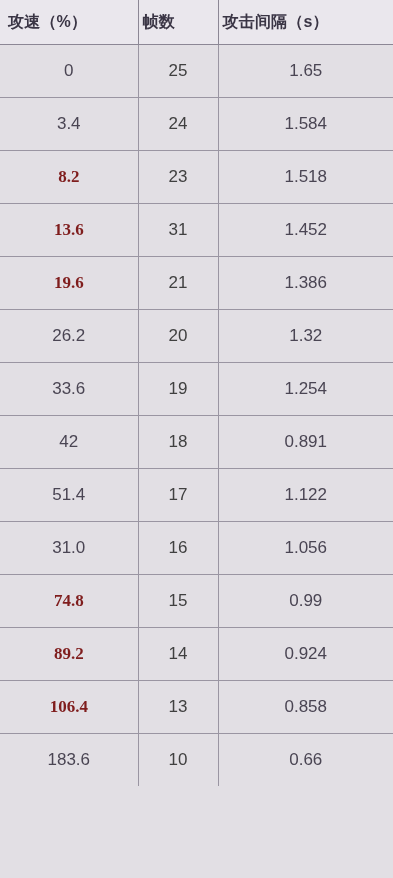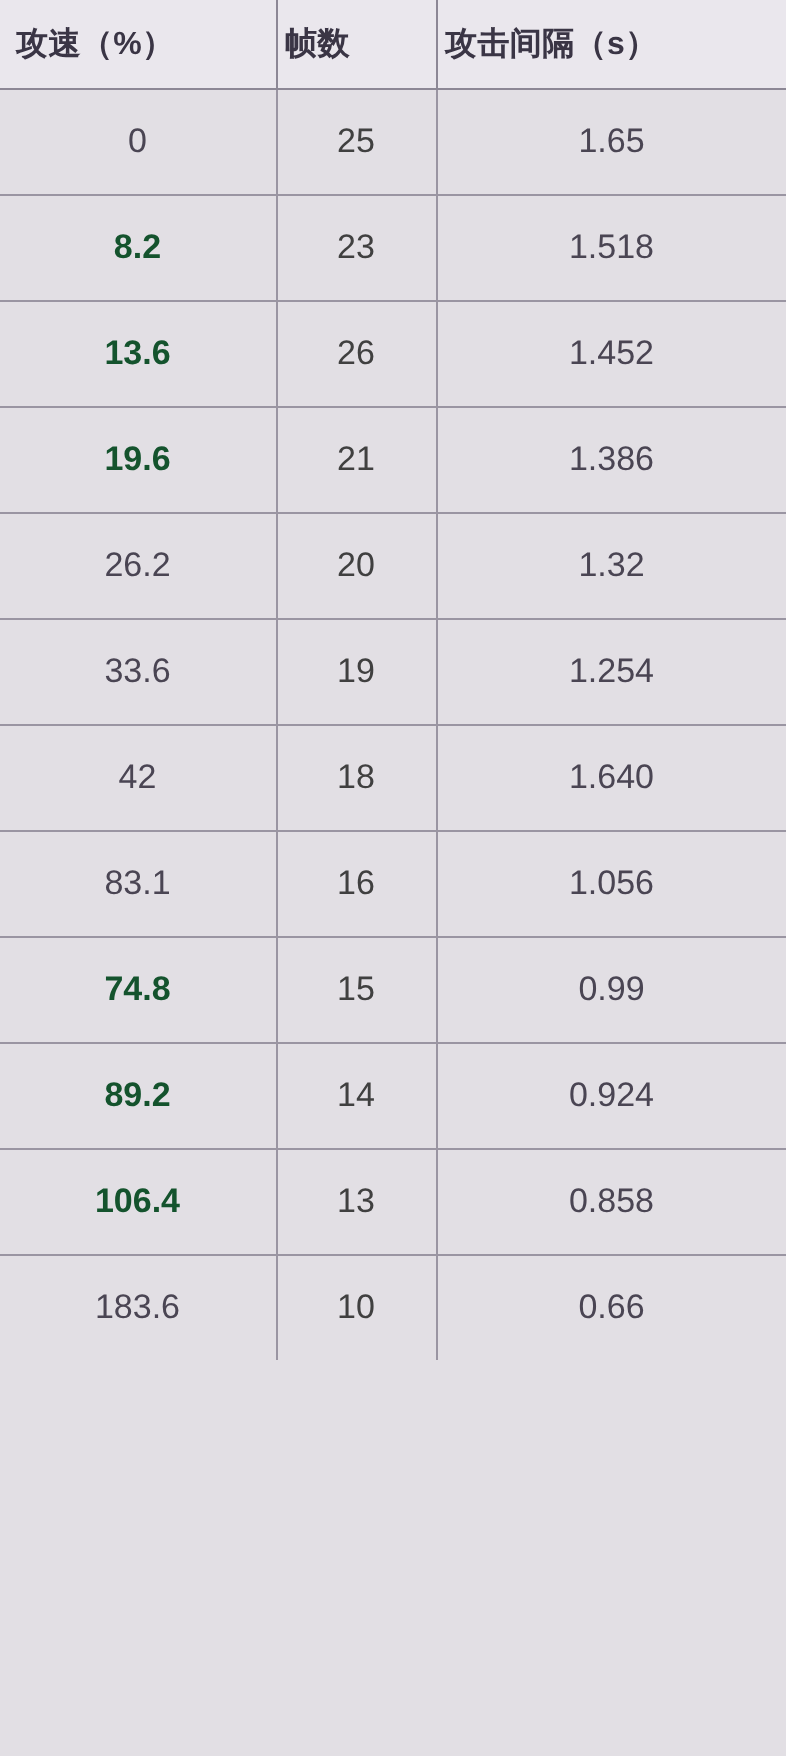--- a/index.html
+++ b/index.html
@@ -83,21 +83,22 @@
   }
   tbody td.last-col {
     border-right: none;
   }
   tbody tr.data-row:last-child td {
     border-bottom: none;
   }
 
   tbody td.bold-val {
     font-weight: bold;
-    color: #14532d;
+    color: #7f1d1d;
+    font-family: Liberation Serif, serif;
   }
 
   tbody td.col-frames {
     color: #404040;
   }
   tbody td.col-interval {
     color: #4a4553;
   }
 </style>
 </head>
@@ -117,51 +118,61 @@
         <th class="last-col col-interval">攻击间隔（s）</th>
       </tr>
     </thead>
     <tbody id="table-body">
         <tr class="data-row">
           <td class="col-speed">0</td>
           <td class="col-frames">25</td>
           <td class="col-interval last-col">1.65</td>
         </tr>
         <tr class="data-row">
+          <td class="col-speed">3.4</td>
+          <td class="col-frames">24</td>
+          <td class="col-interval last-col">1.584</td>
+        </tr>
+        <tr class="data-row">
           <td class="col-speed bold-val">8.2</td>
           <td class="col-frames">23</td>
           <td class="col-interval last-col">1.518</td>
         </tr>
         <tr class="data-row">
           <td class="col-speed bold-val">13.6</td>
-          <td class="col-frames">26</td>
+          <td class="col-frames">31</td>
           <td class="col-interval last-col">1.452</td>
         </tr>
         <tr class="data-row">
           <td class="col-speed bold-val">19.6</td>
           <td class="col-frames">21</td>
           <td class="col-interval last-col">1.386</td>
         </tr>
         <tr class="data-row">
           <td class="col-speed">26.2</td>
           <td class="col-frames">20</td>
           <td class="col-interval last-col">1.32</td>
         </tr>
         <tr class="data-row">
           <td class="col-speed">33.6</td>
           <td class="col-frames">19</td>
           <td class="col-interval last-col">1.254</td>
         </tr>
         <tr class="data-row">
           <td class="col-speed">42</td>
           <td class="col-frames">18</td>
-          <td class="col-interval last-col">1.640</td>
+          <td class="col-interval last-col">0.891</td>
         </tr>
         <tr class="data-row">
-          <td class="col-speed">83.1</td>
+          <td class="col-speed">51.4</td>
+          <td class="col-frames">17</td>
+          <td class="col-interval last-col">1.122</td>
+        </tr>
+        <tr class="data-row">
+          <td class="col-speed">31.0</td>
           <td class="col-frames">16</td>
           <td class="col-interval last-col">1.056</td>
         </tr>
         <tr class="data-row">
           <td class="col-speed bold-val">74.8</td>
           <td class="col-frames">15</td>
           <td class="col-interval last-col">0.99</td>
         </tr>
         <tr class="data-row">
           <td class="col-speed bold-val">89.2</td>

